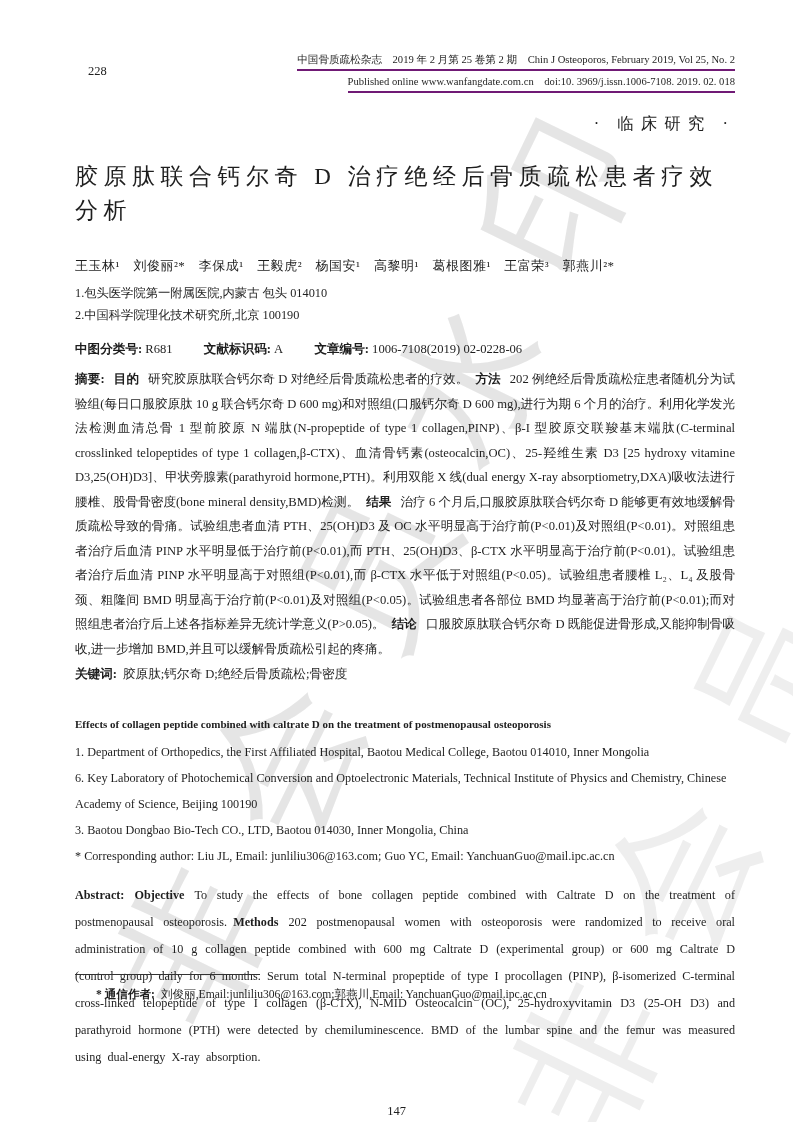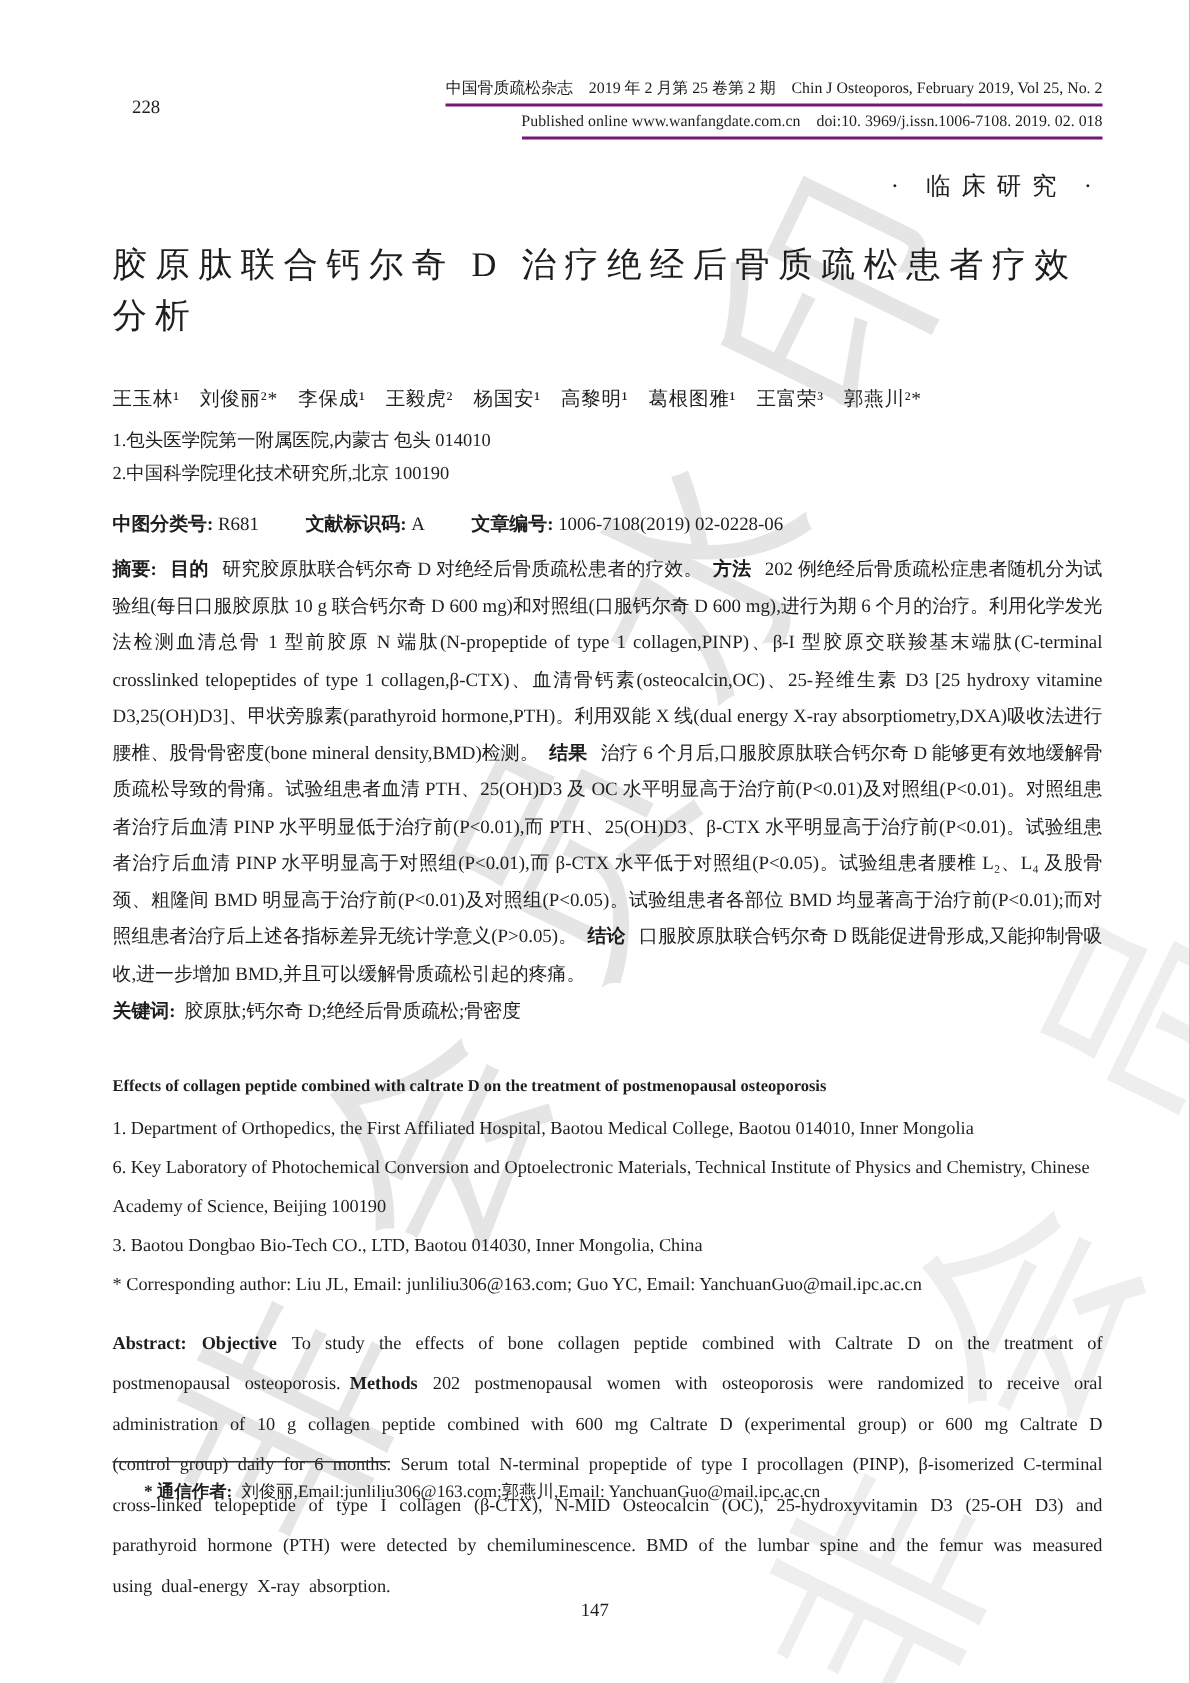--- a/index.html
+++ b/index.html
@@ -69,21 +69,21 @@
   .authors-en{margin-top:9px;font-size:12.2px;line-height:25px;text-align:justify;word-spacing:2px;}
   .affil-en{margin-top:2px;font-size:12.2px;line-height:26px;}
   .abs-en{margin:13px 0 0 0;font-size:12.2px;line-height:27px;text-align:justify;word-spacing:3px;}
   .abs-en .lbl{font-weight:bold;margin-right:10px;}
   .abs-en .lbl.mid{margin-left:6px;}
 
   .footnote-sep{position:absolute;left:75px;top:974px;width:185px;border-top:1.5px solid #333;z-index:1;}
   .footnotes{position:absolute;left:96px;top:982px;width:620px;font-size:11.6px;line-height:25px;z-index:1;}
   .footnotes .lbl{font-weight:bold;margin-right:6px;}
 
-  .pageno-bottom{position:absolute;left:0;right:0;top:1066px;text-align:center;font-size:12.5px;z-index:1;}
+  .pageno-bottom{position:absolute;left:0;right:0;top:1104px;text-align:center;font-size:12.5px;z-index:1;}
 </style>
 </head>
 <body>
 
 <div class="page">
 
   <div class="wm wm1">非会员水印</div>
   <div class="wm wm2">非会员水印</div>
 
   <div class="content z">

